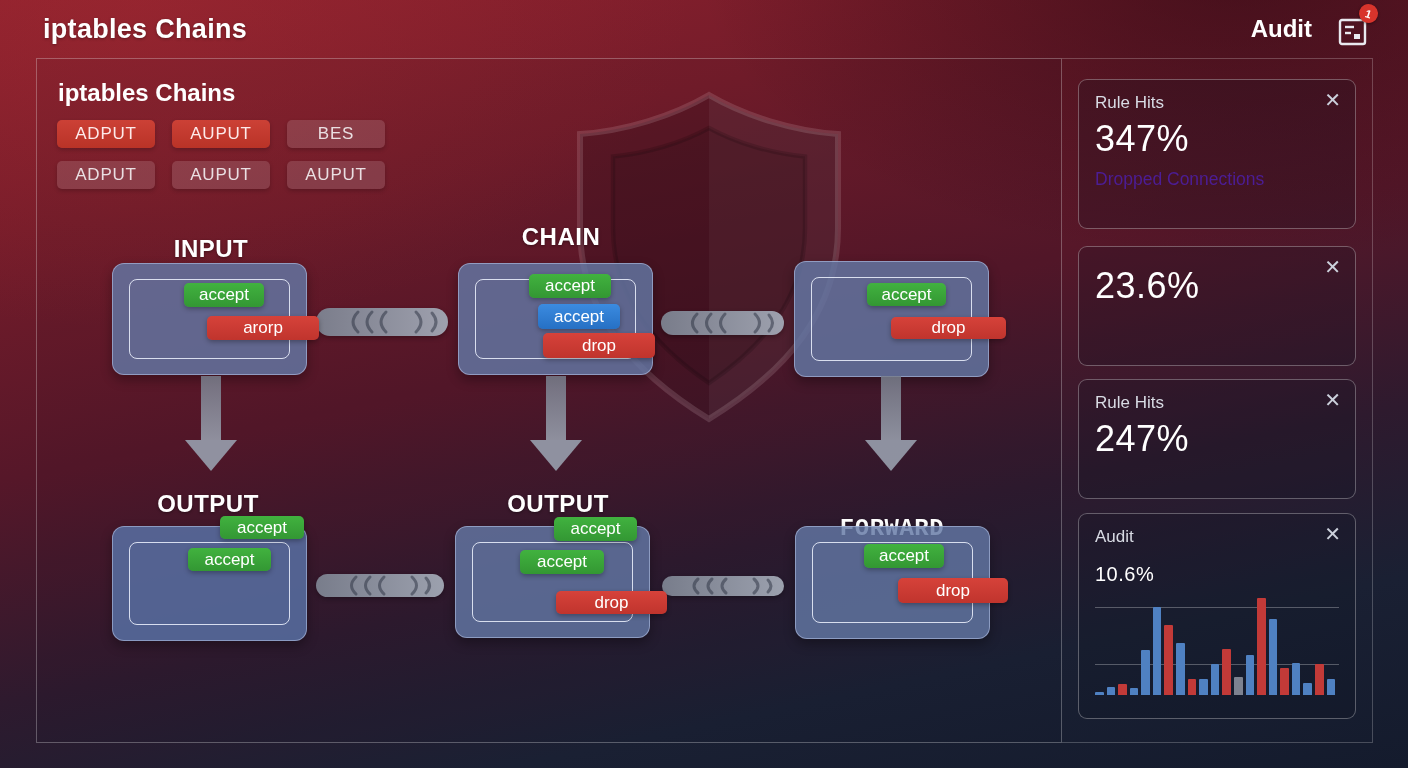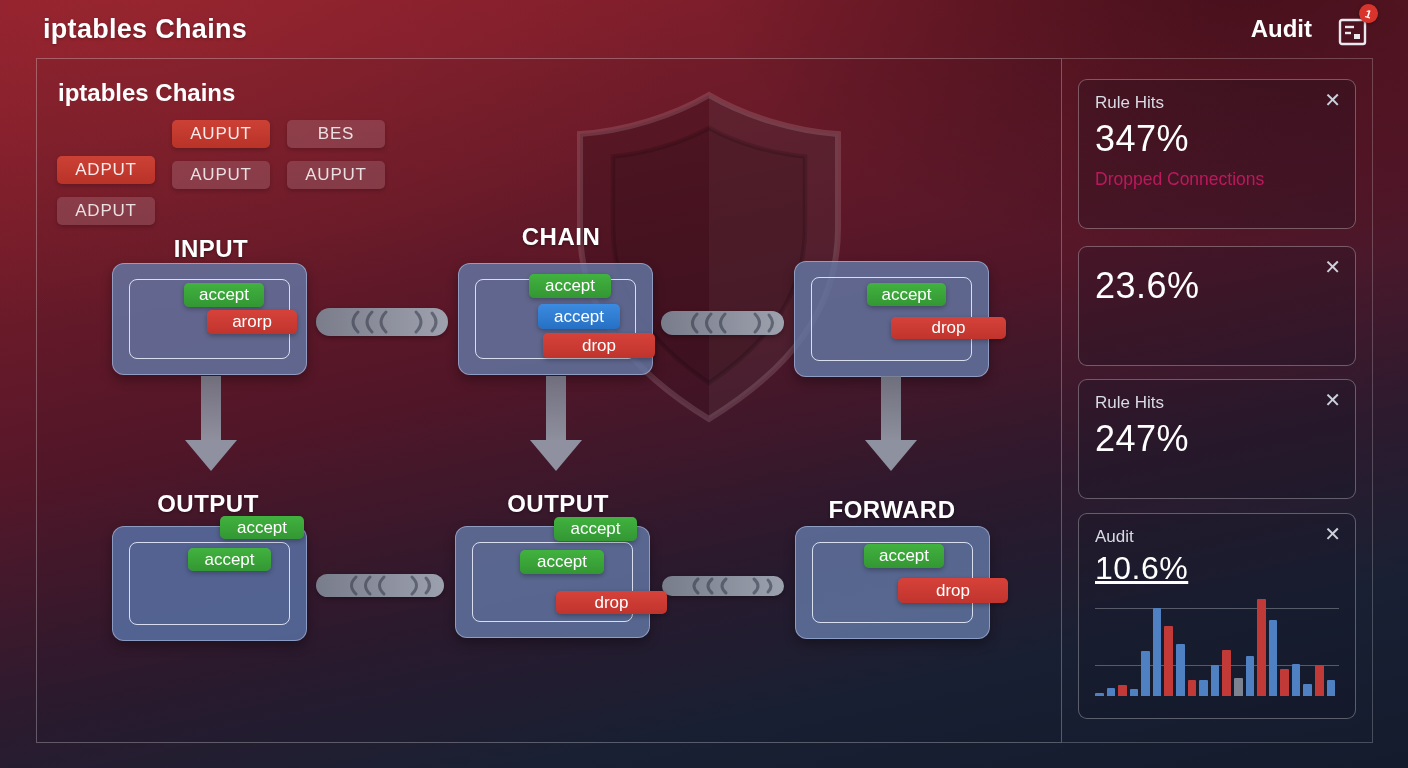--- a/index.html
+++ b/index.html
@@ -26,48 +26,48 @@
   .main-panel { position:absolute; left:36px; top:58px; width:1026px; height:685px; border:1px solid rgba(255,255,255,0.28); background:rgba(15,15,30,0.06); }
   .side-panel { position:absolute; left:1062px; top:58px; width:311px; height:685px; border:1px solid rgba(255,255,255,0.22); border-left:none; }
 
   .panel-heading { position:absolute; left:21px; top:20px; font-size:24px; font-weight:600; }
 
   
   .btn { position:absolute; height:28px; width:98px; border:none; border-radius:5px; font-family:inherit; font-size:17px; letter-spacing:0.8px; color:#f6e3e3; cursor:pointer; box-shadow:0 2px 4px rgba(0,0,0,0.2); }
   .btn.bright { background:linear-gradient(#cc4136,#b93327); color:#fdeaea; }
   .btn.muted  { background:rgba(255,255,255,0.14); color:#eadfe2; }
   .btn.r1 { top:61px; } .btn.r2 { top:102px; }
-  .btn.c1 { left:20px;margin-top:36px; } .btn.c2 { left:135px; } .btn.c3 { left:250px; }
+  .btn.c1 { left:20px; } .btn.c2 { left:135px; } .btn.c3 { left:250px; }
 
   
   .shield { position:absolute; left:522px; top:27px; width:300px; height:345px; pointer-events:none; }
 
   
   .node { position:absolute; width:195px; height:112px; border-radius:12px; background:rgba(99,119,165,0.82); border:1px solid rgba(185,200,235,0.55); box-shadow:0 5px 12px rgba(0,0,0,0.32); }
   .node .inner { position:absolute; left:16px; top:15px; right:16px; bottom:15px; border:1.5px solid rgba(238,243,255,0.85); border-radius:8px; }
   .node.n1 { left:75px;  top:204px; }
   .node.n2 { left:421px; top:204px; }
   .node.n3 { left:757px; top:202px; height:116px; }
   .node.n4 { left:75px;  top:467px; height:115px; background:rgba(88,112,163,0.85); }
   .node.n5 { left:418px; top:467px; }
   .node.n6 { left:758px; top:467px; height:113px; }
 
   .chain-label { position:absolute; font-size:24px; font-weight:700; letter-spacing:0.5px; text-align:center; text-shadow:0 1px 3px rgba(0,0,0,0.4); }
   .lbl-input   { left:114px; top:176px; width:120px; }
   .lbl-chain   { left:464px; top:164px; width:120px; }
   .lbl-out1    { left:101px; top:431px; width:140px; }
   .lbl-out2    { left:451px; top:431px; width:140px; }
-  .lbl-forward { left:775px; top:437px; width:160px; }
+  .lbl-forward { left:775px; top:456px; width:160px;font-family:Liberation Mono, monospace; }
 
   .badge { position:absolute; border-radius:5px; color:#fff; font-size:17px; display:flex; align-items:center; justify-content:center; box-shadow:0 2px 5px rgba(0,0,0,0.3); z-index:5; }
   .badge.green { background:linear-gradient(#41b23f,#339733); }
   .badge.blue  { background:linear-gradient(#3b8be0,#2670c4); }
   .badge.red   { background:linear-gradient(#d6423a,#c0342d); }
   .b-n1a { left:147px; top:224px; width:80px;  height:24px; }
-  .b-n1b { left:170px; top:251px; width:90px; height:24px; }
+  .b-n1b { left:170px; top:257px; width:112px; height:24px; }
   .b-n2a { left:492px; top:215px; width:82px;  height:24px; }
   .b-n2b { left:501px; top:245px; width:82px;  height:25px; }
   .b-n2c { left:506px; top:274px; width:112px; height:25px; }
   .b-n3a { left:830px; top:224px; width:79px;  height:23px; }
   .b-n3b { left:854px; top:258px; width:115px; height:22px; }
   .b-n4a { left:183px; top:457px; width:84px;  height:23px; }
   .b-n4b { left:151px; top:489px; width:83px;  height:23px; }
   .b-n5a { left:517px; top:458px; width:83px;  height:24px; }
   .b-n5b { left:483px; top:491px; width:84px;  height:24px; }
   .b-n5c { left:519px; top:532px; width:111px; height:23px; }
@@ -90,22 +90,22 @@
 
   
   .card { position:relative; margin:0 16px; border:1px solid rgba(255,255,255,0.3); border-radius:9px; background:rgba(12,16,34,0.22); padding:13px 16px; }
   .card1 { margin-top:20px; height:150px; }
   .card2 { margin-top:17px; height:120px; }
   .card3 { margin-top:13px; height:120px; }
   .card4 { margin-top:14px; height:206px; }
   .card-title { font-size:17px; color:#d8dbe4; }
   .card-close { position:absolute; right:14px; top:10px; font-size:20px; color:#ccd1dc; cursor:pointer; line-height:1; }
   .card-value { font-size:36px; font-weight:500; margin-top:5px; letter-spacing:0.5px; }
-  .card-sub { font-size:17.5px; color:#be185d; margin-top:8px; line-height:1.35; }
-  .card4 .card-value { font-size:32px; margin-top:3px;text-decoration:underline; }
+  .card-sub { font-size:17.5px; color:#4c1d95; margin-top:8px; line-height:1.35; }
+  .card4 .card-value { font-size:20px; margin-top:16px; }
 
   .chartbox { position:relative; height:100px; margin-top:9px; }
   .gridline { position:absolute; left:0; right:0; height:1px; background:rgba(255,255,255,0.28); }
   .gl1 { bottom:87px; } .gl2 { bottom:30px; }
   .bars { position:absolute; left:0; right:4px; bottom:0; height:100px; display:flex; align-items:flex-end; gap:3px; }
   .bar { width:9px; border-radius:1px 1px 0 0; }
   .xlabels { display:flex; justify-content:space-between; padding:4px 10px 0 24px; font-size:15px; color:#d2d6df; }
 </style>
 </head>
 <body>

